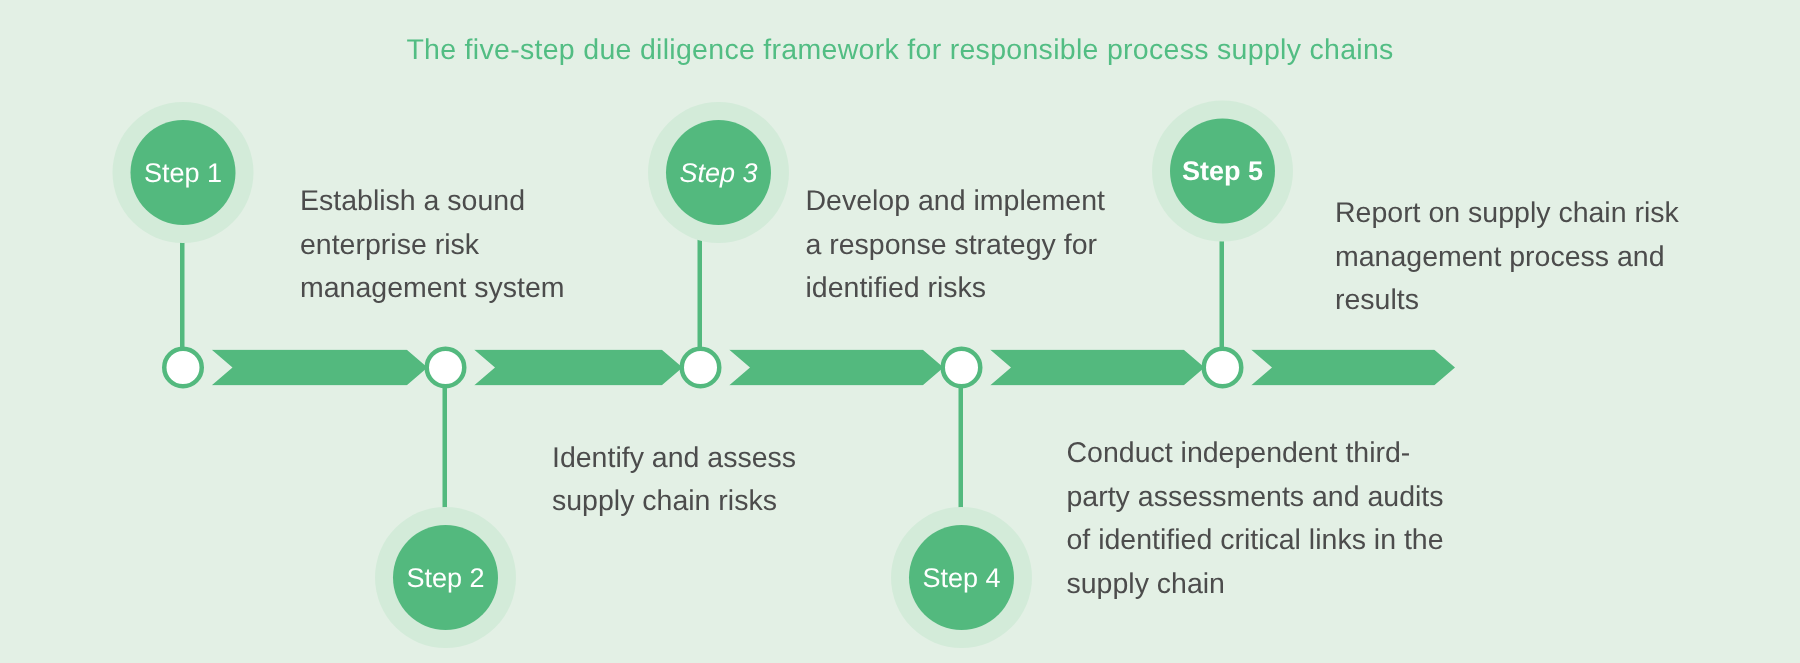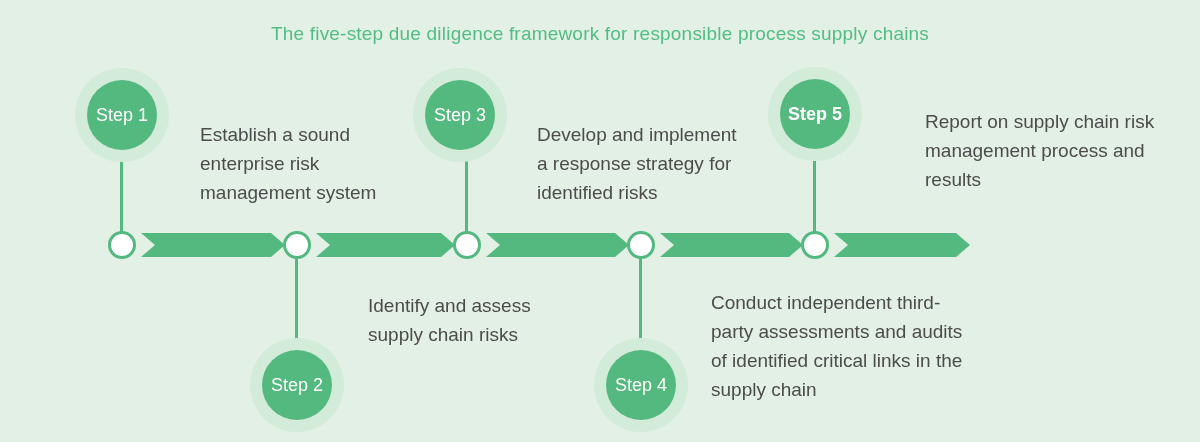--- a/index.html
+++ b/index.html
@@ -80,36 +80,36 @@
     background: var(--accent-green);
     box-shadow: 0 0 0 12px var(--halo-green);
     display: flex;
     align-items: center;
     justify-content: center;
     color: var(--step-text);
     font-size: 18px;
   }
   .b1 { left: 87px;  top: 80px; }
   .b2 { left: 262px; top: 350px; }
-  .b3 { left: 425px; top: 80px; }
+  .b3 { left: 444px; top: 80px; font-style: italic; }
   .b4 { left: 606px; top: 350px; }
   .b5 { left: 780px; top: 79px; font-weight: bold; }
 
   .desc {
     position: absolute;
     font-size: 19px;
     line-height: 29px;
     color: var(--text-dark);
     white-space: pre-line;
   }
   .d1 { left: 200px; top: 120px; }
   .d2 { left: 368px; top: 291px; }
   .d3 { left: 537px; top: 120px; }
   .d4 { left: 711px; top: 288px; }
-  .d5 { left: 890px; top: 107px; margin-left: 35px; }
+  .d5 { left: 890px; top: 128px; }
 </style>
 </head>
 <body>
 
 <div class="canvas">
 
   <div class="title">The five-step due diligence framework for responsible process supply chains</div>
 
   <div class="arrow a1"></div>
   <div class="arrow a2"></div>

